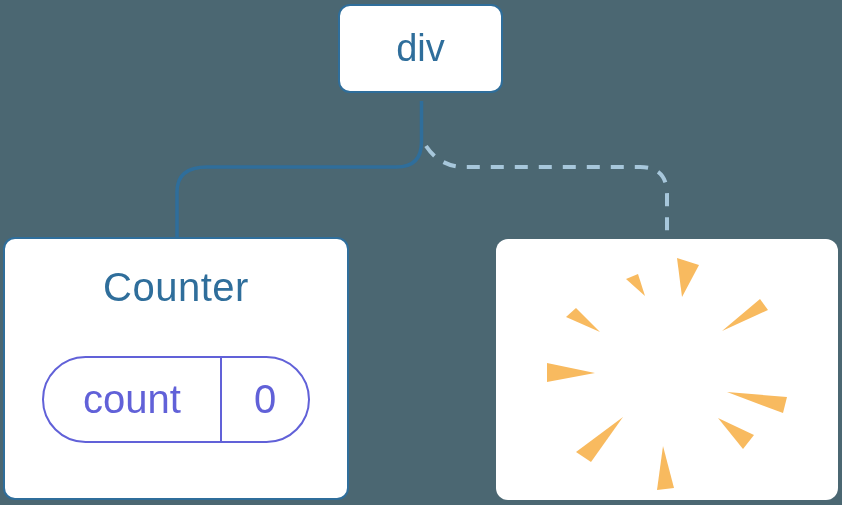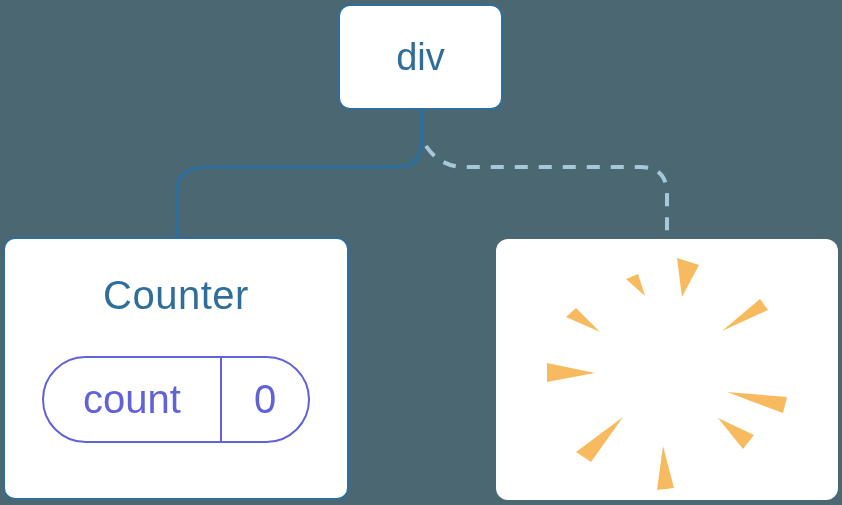--- a/index.html
+++ b/index.html
@@ -6,31 +6,31 @@
   .stage {
     position:relative; width:842px; height:505px; overflow:hidden;
     background:var(--background, #4B6772);
     font-family:"Liberation Sans", sans-serif;
   }
   .links { position:absolute; left:0; top:0; width:842px; height:505px; }
   .links .solid  { fill:none; stroke:var(--link-solid, #2F6E9B); stroke-width:3.5; }
   .links .dashed { fill:none; stroke:var(--link-dashed, #A7C7DB); stroke-width:4; stroke-dasharray:13 11; }
   .card { position:absolute; background:var(--card-bg, #FFFFFF); border-radius:12px; box-sizing:border-box; }
   .node-div {
-    left:338px; top:4px; width:165px; height:106px;
+    left:338px; top:4px; width:165px; height:89px;
     border:2.5px solid var(--node-blue, #2F6E9B);
     display:flex; align-items:center; justify-content:center;
     font-size:38px; font-weight:500; color:var(--node-blue, #2F6E9B);
   }
   .node-counter {
     left:3px; top:237px; width:346px; height:263px;
     border:2.5px solid var(--node-blue, #2F6E9B);
   }
   .counter-title {
-    margin-top:34px; text-align:center;
+    margin-top:26px; text-align:center;
     font-size:40px; font-weight:500; color:var(--node-blue, #2F6E9B);
     letter-spacing:0.5px;
   }
   .pill {
     position:absolute; left:37px; top:117px; width:268px; height:87px;
     border:2px solid var(--state-purple, #6161D8); border-radius:52px;
     box-sizing:border-box; display:flex;
     color:var(--state-purple, #6161D8); font-size:40px;
   }
   .pill-key {

